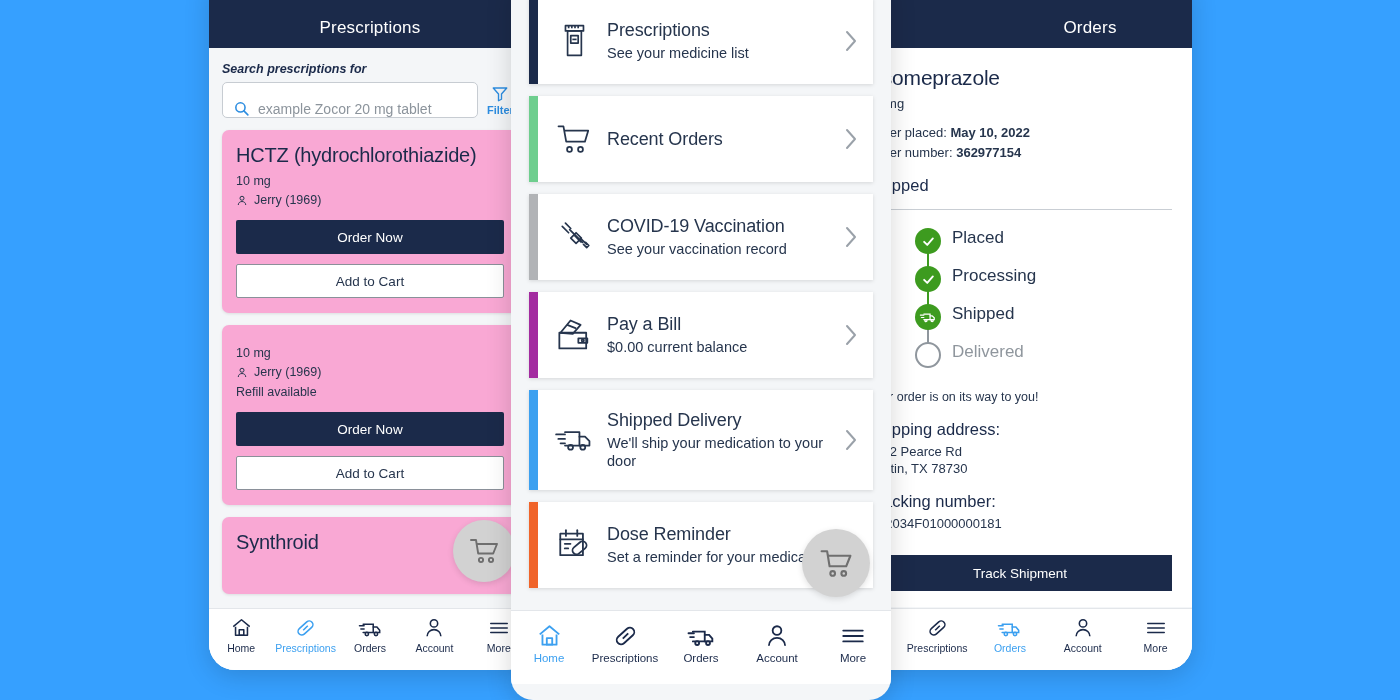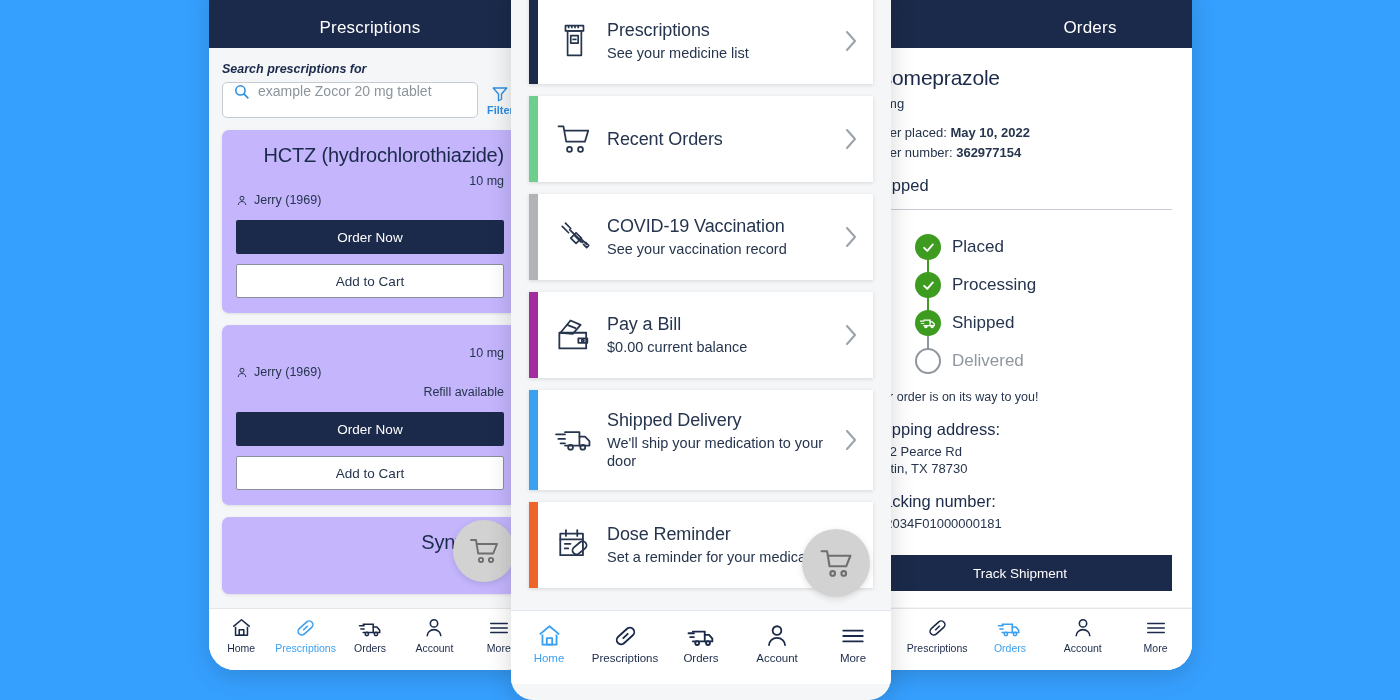--- a/index.html
+++ b/index.html
@@ -37,34 +37,33 @@
   .lp-body { background: #f4f6f8; height: calc(100% - 66px); position: relative; }
   .search-label {
     font-size: 12.5px; font-weight: bold; color: #1b2a4a;
     padding: 14px 0 6px 13px;
     font-style: italic;
   }
   .search-row { display: flex; align-items: center; padding: 0 0 0 13px; }
   .search-box {
     flex: 0 0 256px; height: 36px; background: #fff;
     border: 1px solid #c7ccd2; border-radius: 5px;
-    display: flex; align-items: flex-start; gap: 8px; padding: 0 10px;
+    display: flex; align-items: flex-end; gap: 8px; padding: 0 10px;
   }
   .search-box .ph { color: #8c949c; font-size: 14px; }
   .filter-btn {
     margin-left: 9px; display: flex; flex-direction: column;
     align-items: center; color: #2c8de0; font-size: 11px; font-weight: bold;
   }
   .filter-btn .lbl { margin-top: 1px; white-space: nowrap; }
 
   .rx-card {
-    background: #c4b5fd; margin: 12px 13px 0 13px;
+    background: #f9a8d4; margin: 12px 13px 0 13px;
     border-radius: 7px; padding: 14px 14px 15px 14px;
     box-shadow: 0 1px 3px rgba(0,0,0,0.10);
-    text-align: right;
   }
   .rx-name { font-size: 20px; color: #1b2a4a; font-weight: normal; letter-spacing: -.2px; }
   .rx-dose { font-size: 12.5px; color: #26354d; margin-top: 7px; }
   .rx-person { font-size: 12.5px; color: #26354d; margin-top: 5px; display: flex; align-items: center; gap: 6px; }
   .rx-refill { font-size: 12.5px; color: #26354d; margin-top: 6px; }
   .btn-primary {
     margin-top: 13px; height: 34px; background: #1b2a4a; color: #fff;
     display: flex; align-items: center; justify-content: center;
     font-size: 13.5px; border-radius: 2px;
   }
@@ -127,21 +126,21 @@
   .rp-body { background: #f4f6f8; height: calc(100% - 66px); position: relative; }
   .order-card { background: #fff; padding: 18px 20px 16px 20px; }
   .ord-name { font-size: 21px; color: #1b2a4a; letter-spacing: -.2px; }
   .ord-dose { font-size: 13px; color: #26354d; margin-top: 6px; }
   .ord-meta { font-size: 13px; color: #26354d; margin-top: 14px; }
   .ord-meta b { font-weight: bold; }
   .ord-status { font-size: 16.5px; color: #1b2a4a; margin-top: 16px; }
   .divider { height: 1px; background: #c9ced4; margin: 14px 0 0 0; }
 
   .track { padding: 18px 0 6px 0; display: flex; flex-direction: column; align-items: center; }
-  .trow { display: flex; align-items: center; gap: 11px; height: 38px; position: relative; width: 210px; }
+  .trow { display: flex; gap: 11px; height: 38px; position: relative; width: 210px; }
   .tdot {
     width: 26px; height: 26px; border-radius: 50%;
     display: flex; align-items: center; justify-content: center; flex: 0 0 26px;
     background: #3d9b1f; color: #fff; z-index: 2;
   }
   .tdot.empty { background: #fff; border: 2px solid #8f969d; }
   .tline { position: absolute; left: 12px; top: 50%; width: 2px; height: 38px; background: #3d9b1f; z-index: 1; }
   .tlabel { font-size: 17px; color: #26354d; }
   .tlabel.muted { color: #8f969d; }
 

